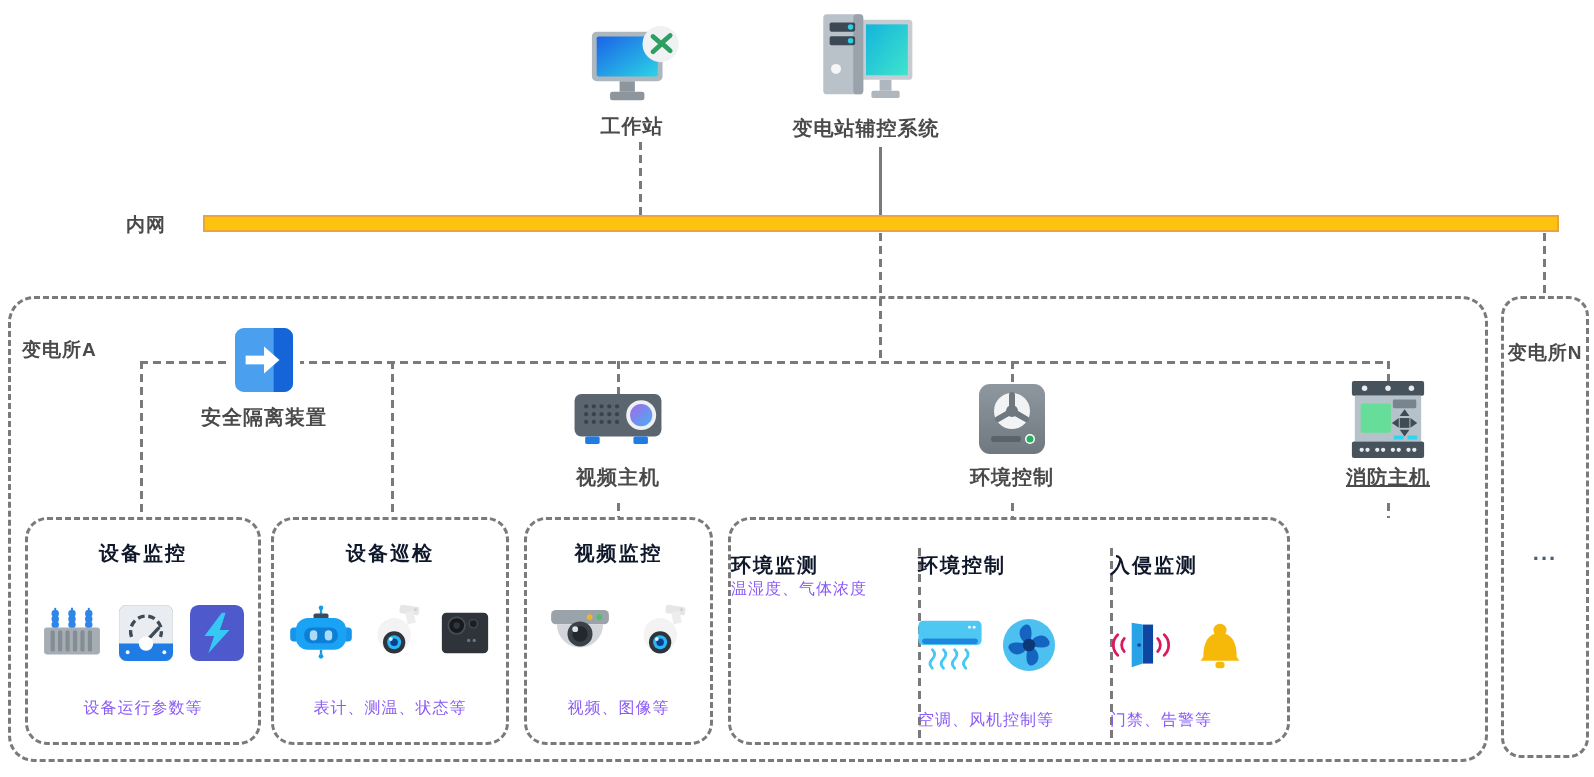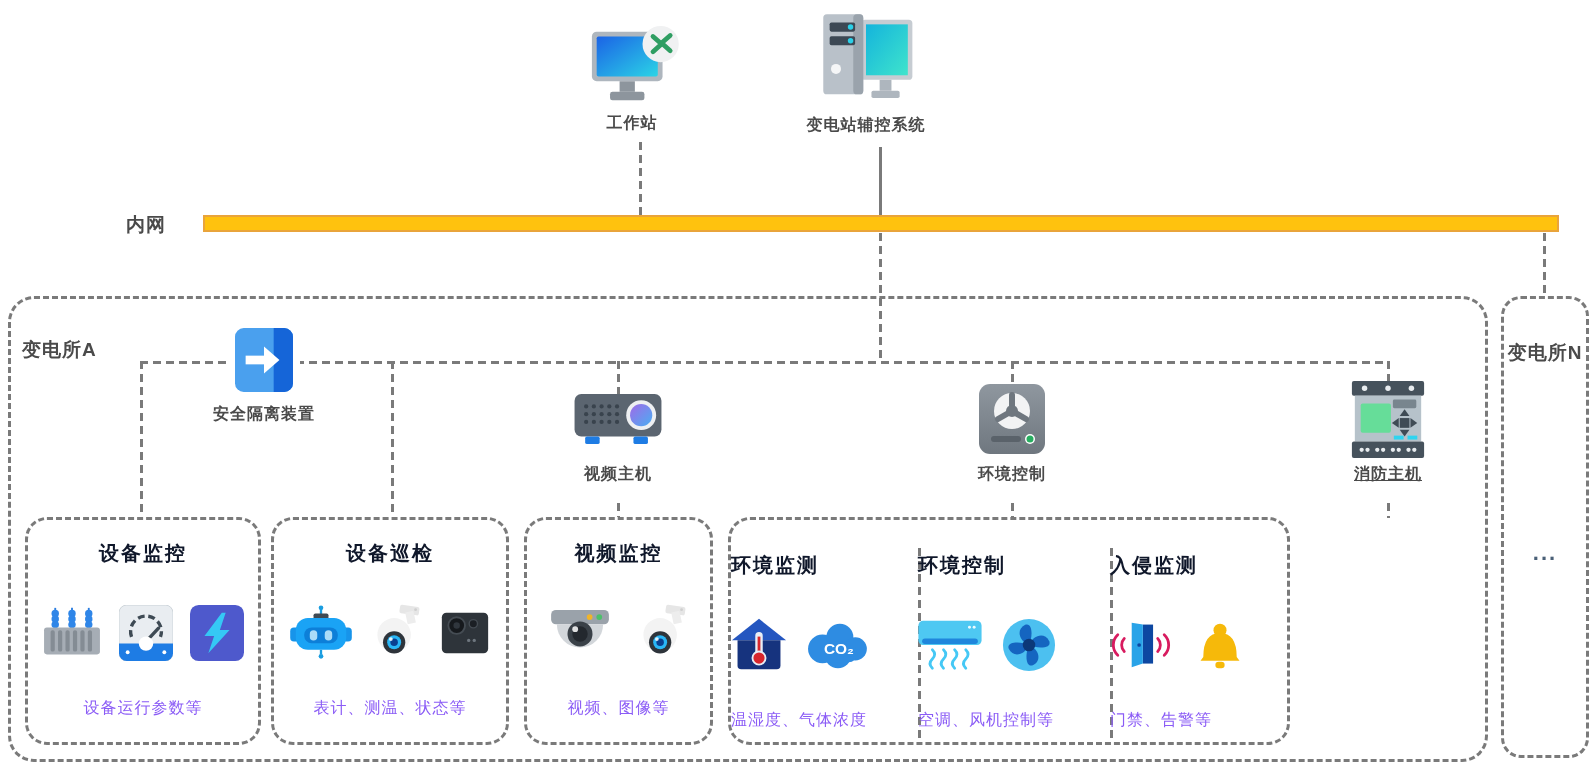--- a/index.html
+++ b/index.html
@@ -11,21 +11,21 @@
   .hdash{position:absolute;height:3px;background:repeating-linear-gradient(90deg,#7a7a7a 0 8px,transparent 8px 13px);}
   .vsolid{position:absolute;width:3px;background:#7a7a7a;}
   
   .dashed-box{position:absolute;border:3px dashed #7a7a7a;border-radius:26px;box-sizing:border-box;background:transparent;}
   .group-box{position:absolute;top:517px;height:228px;border:3px dashed #7a7a7a;border-radius:22px;box-sizing:border-box;background:#fff;}
   .group-inner{width:100%;height:100%;display:flex;flex-direction:column;align-items:center;}
   .group-title{margin-top:20px;font-size:20px;font-weight:700;color:#0f172a;letter-spacing:2px;white-space:nowrap;}
   .group-icons{flex:1;display:flex;align-items:center;justify-content:center;gap:17px;}
   .group-caption{margin-bottom:23px;font-size:16px;font-weight:500;color:#8b5cf6;letter-spacing:1px;white-space:nowrap;}
   .section{position:absolute;top:12px;height:100%;display:flex;flex-direction:column;align-items:flex-start;}
-  .icon-label{position:absolute;transform:translateX(-50%);font-size:16px;font-weight:600;color:#4a4a4a;letter-spacing:1px;white-space:nowrap;}
+  .icon-label{position:absolute;transform:translateX(-50%);font-size:20px;font-weight:600;color:#4a4a4a;letter-spacing:1px;white-space:nowrap;}
   .small-label{font-size:19px;}
   .bar{position:absolute;box-sizing:border-box;}
   .ellipsis{position:absolute;transform:translateX(-50%);font-size:22px;font-weight:700;color:#4a6077;letter-spacing:2px;}
   svg{display:block;}
 </style>
 </head>
 <body>
 
 <div class="stage">
 
@@ -327,43 +327,20 @@
       <div class="group-caption">视频、图像等</div>
     </div>
   </div>
 
   <div class="group-box" style="left:728px;width:562px;">
     <div class="vdash" style="left:187px;top:28px;height:194px;"></div>
     <div class="vdash" style="left:379px;top:28px;height:194px;"></div>
 
     <div class="section" style="left:0;width:187px;">
       <div class="group-title">环境监测</div>
-      <div class="group-icons" style="gap:12px;">
-        <span>
-          <svg viewBox="0 0 60 60" width="56" height="56">
-            <path d="M30 2 L59 25 H1 Z" fill="#2456c0"></path>
-            <path d="M7 25 H53 V52 a4 4 0 0 1 -4 4 H11 a4 4 0 0 1 -4 -4 Z" fill="#16337e"></path>
-            <rect x="26" y="16" width="8" height="26" rx="4" fill="#e8eef6"></rect>
-            <rect x="28.5" y="21" width="3" height="19" fill="#d8262c"></rect>
-            <circle cx="30" cy="44" r="7" fill="#d8262c" stroke="#e8eef6" stroke-width="2"></circle>
-          </svg>
-        </span>
-        <span>
-          <svg viewBox="0 0 76 56" width="74" height="54">
-            <g fill="#2e8ce2">
-              <circle cx="24" cy="32" r="15"></circle>
-              <circle cx="42" cy="20" r="14"></circle>
-              <circle cx="58" cy="32" r="12"></circle>
-              <circle cx="40" cy="38" r="14"></circle>
-              <rect x="22" y="28" width="38" height="18" rx="9"></rect>
-            </g>
-            <text x="41" y="37" text-anchor="middle" font-size="16" font-weight="bold" fill="#ffffff">CO₂</text>
-          </svg>
-        </span>
-      </div>
       <div class="group-caption">温湿度、气体浓度</div>
     </div>
 
     <div class="section" style="left:187px;width:192px;">
       <div class="group-title">环境控制</div>
       <div class="group-icons" style="gap:20px;">
         <span>
           <svg viewBox="0 0 68 56" width="64" height="52">
             <rect x="0" y="2" width="68" height="26" rx="5" fill="#4ec8f2"></rect>
             <circle cx="55" cy="9" r="1.6" fill="#eafaff"></circle>

